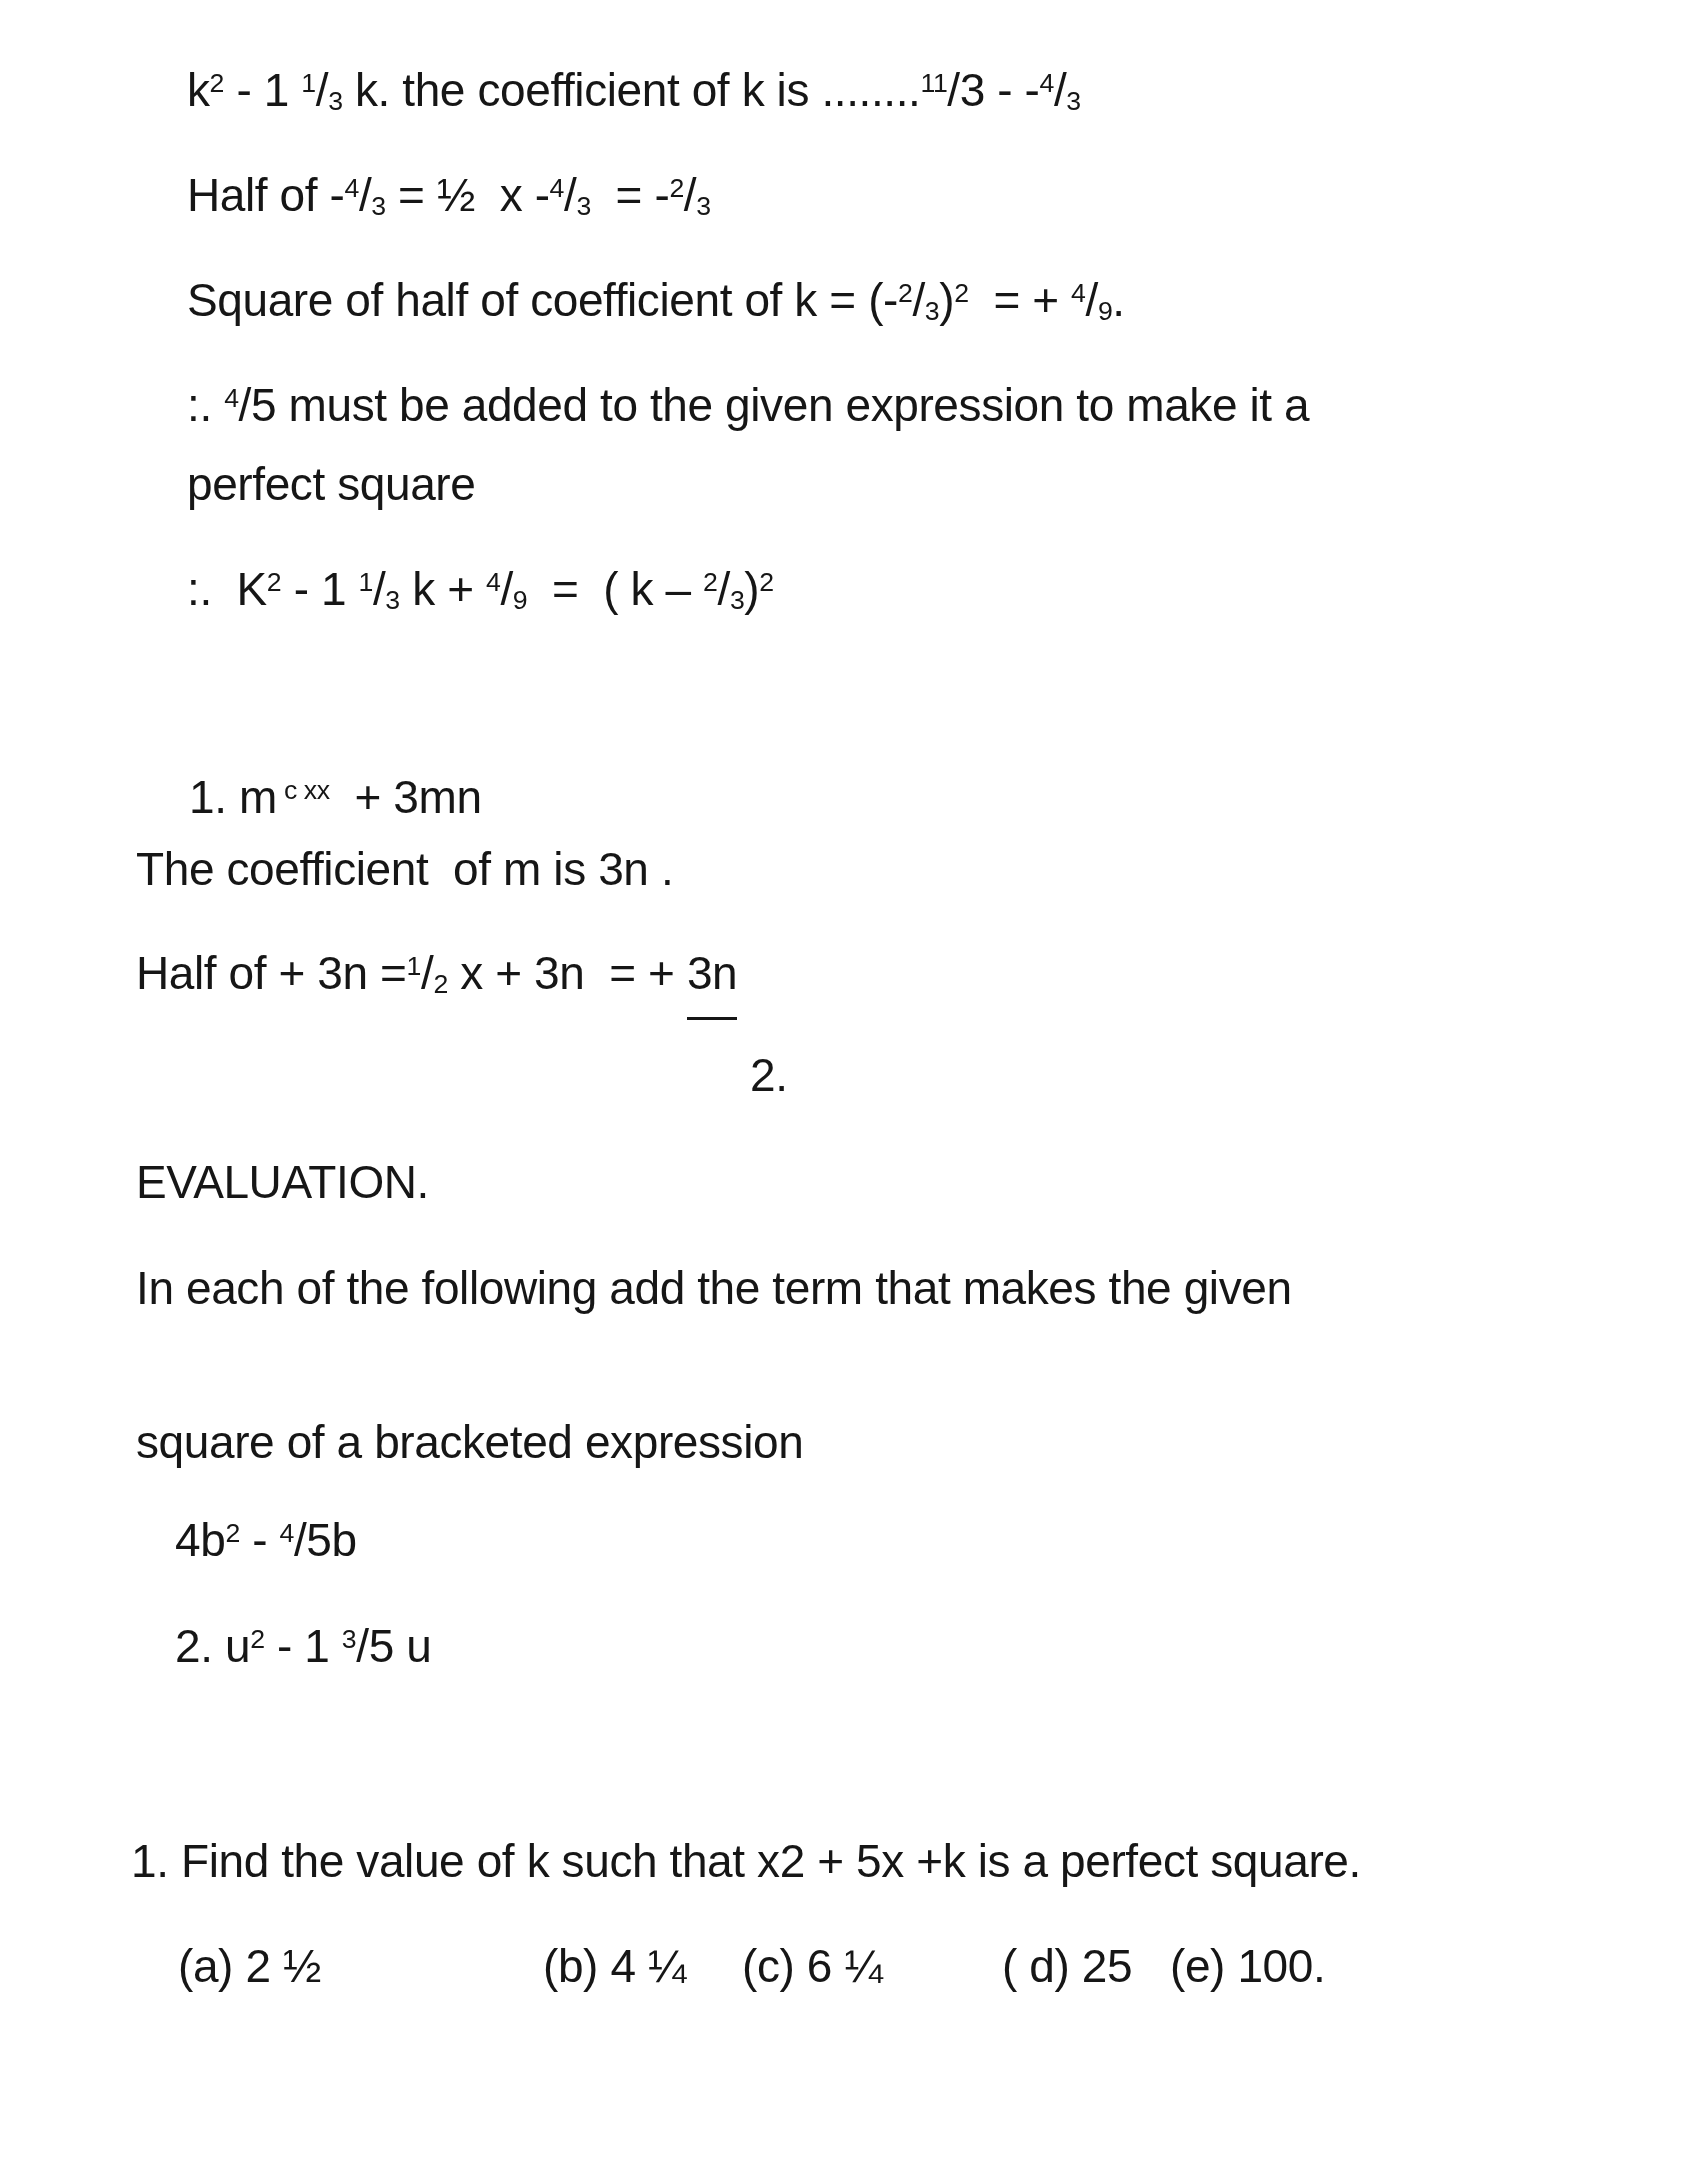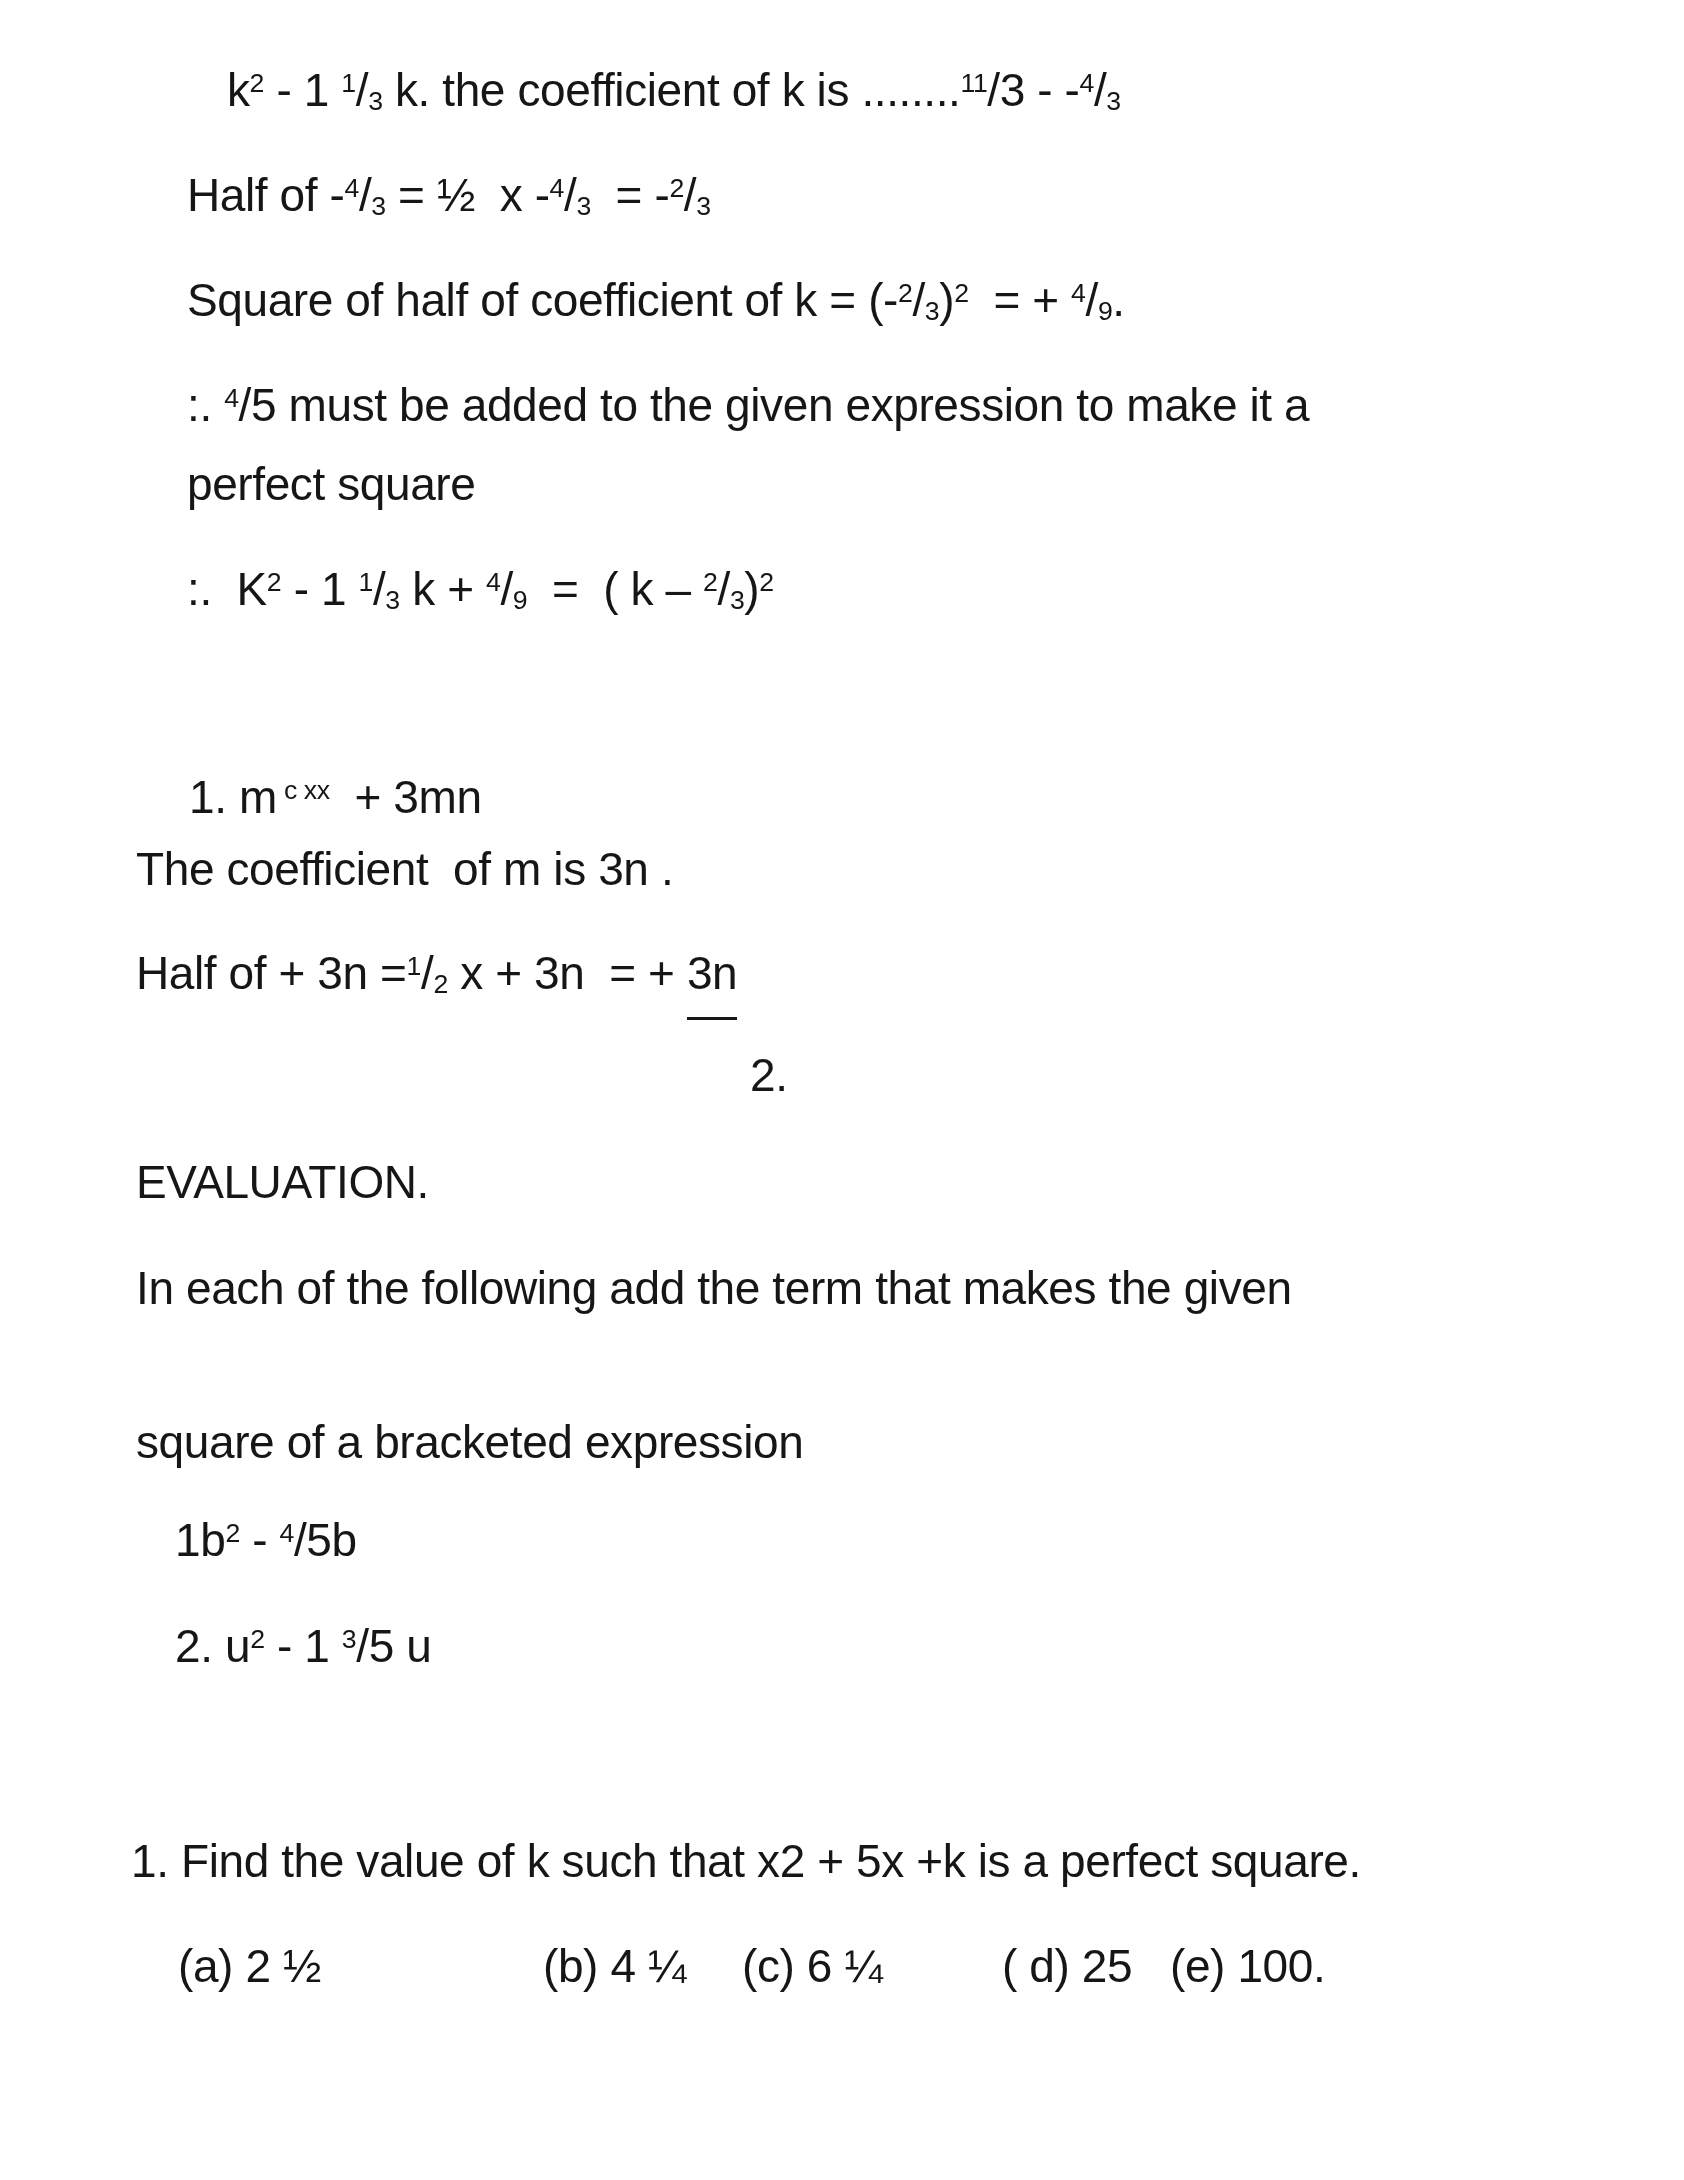--- a/index.html
+++ b/index.html
@@ -34,34 +34,34 @@
   .u {
     display: inline-block;
     border-bottom: 3.4px solid currentColor;
     padding-bottom: 17px;
   }
 </style>
 </head>
 <body>
 
 <div class="page" style="background: rgb(255, 255, 255);">
-    <div class="line" style="left: 187px; top: 65px; color: rgb(22, 22, 22); margin-left: 40px;"><span>k</span><span class="sup">2</span><span> - 1 </span><span class="sup">1</span><span>/</span><span class="sub">3</span><span> k. the coefficient of k is ........</span><span class="sup">11</span><span>/3 - -</span><span class="sup">4</span><span>/</span><span class="sub">3</span></div>
+    <div class="line" style="left: 187px; top: 65px; color: rgb(22, 22, 22);"><span>k</span><span class="sup">2</span><span> - 1 </span><span class="sup">1</span><span>/</span><span class="sub">3</span><span> k. the coefficient of k is ........</span><span class="sup">11</span><span>/3 - -</span><span class="sup">4</span><span>/</span><span class="sub">3</span></div>
     <div class="line" style="left: 187px; top: 170px; color: rgb(22, 22, 22);"><span>Half of -</span><span class="sup">4</span><span>/</span><span class="sub">3</span><span> = ½  x -</span><span class="sup">4</span><span>/</span><span class="sub">3</span><span>  = -</span><span class="sup">2</span><span>/</span><span class="sub">3</span></div>
     <div class="line" style="left: 187px; top: 275px; color: rgb(22, 22, 22);"><span>Square of half of coefficient of k = (-</span><span class="sup">2</span><span>/</span><span class="sub">3</span><span>)</span><span class="sup">2</span><span>  = + </span><span class="sup">4</span><span>/</span><span class="sub">9</span><span>.</span></div>
     <div class="line" style="left: 187px; top: 380px; color: rgb(22, 22, 22);"><span>:. </span><span class="sup">4</span><span>/5 must be added to the given expression to make it a</span></div>
     <div class="line" style="left: 187px; top: 459px; color: rgb(22, 22, 22);"><span>perfect square</span></div>
     <div class="line" style="left: 187px; top: 564px; color: rgb(22, 22, 22);"><span>:.  K</span><span class="sup">2</span><span> - 1 </span><span class="sup">1</span><span>/</span><span class="sub">3</span><span> k + </span><span class="sup">4</span><span>/</span><span class="sub">9</span><span>  =  ( k – </span><span class="sup">2</span><span>/</span><span class="sub">3</span><span>)</span><span class="sup">2</span></div>
     <div class="line" style="left: 189px; top: 772px; color: rgb(22, 22, 22);"><span>1. m</span><span class="sup"> c xx</span><span>  + 3mn</span></div>
     <div class="line" style="left: 136px; top: 844px; color: rgb(22, 22, 22);"><span>The coefficient  of m is 3n .</span></div>
     <div class="line" style="left: 136px; top: 948px; color: rgb(22, 22, 22);"><span>Half of + 3n =</span><span class="sup">1</span><span>/</span><span class="sub">2</span><span> x + 3n  = + </span><span class="u">3n</span></div>
     <div class="line" style="left: 750px; top: 1050px; color: rgb(22, 22, 22);"><span>2.</span></div>
     <div class="line" style="left: 136px; top: 1157px; color: rgb(22, 22, 22);"><span>EVALUATION.</span></div>
     <div class="line" style="left: 136px; top: 1263px; color: rgb(22, 22, 22);"><span>In each of the following add the term that makes the given</span></div>
     <div class="line" style="left: 136px; top: 1417px; color: rgb(22, 22, 22);"><span>square of a bracketed expression</span></div>
-    <div class="line" style="left: 175px; top: 1515px; color: rgb(22, 22, 22);"><span>1b</span><span class="sup">2</span><span> - </span><span class="sup">4</span><span>/5b</span></div>
+    <div class="line" style="left: 175px; top: 1515px; color: rgb(22, 22, 22);"><span>4b</span><span class="sup">2</span><span> - </span><span class="sup">4</span><span>/5b</span></div>
     <div class="line" style="left: 175px; top: 1621px; color: rgb(22, 22, 22);"><span>2. u</span><span class="sup">2</span><span> - 1 </span><span class="sup">3</span><span>/5 u</span></div>
     <div class="line" style="left: 131px; top: 1836px; color: rgb(22, 22, 22);"><span>1. Find the value of k such that x2 + 5x +k is a perfect square.</span></div>
     <div class="line" style="left: 178px; top: 1941px; color: rgb(22, 22, 22);"><span>(a) 2 ½</span></div>
     <div class="line" style="left: 543px; top: 1941px; color: rgb(22, 22, 22);"><span>(b) 4 ¼</span></div>
     <div class="line" style="left: 742px; top: 1941px; color: rgb(22, 22, 22);"><span>(c) 6 ¼</span></div>
     <div class="line" style="left: 1002px; top: 1941px; color: rgb(22, 22, 22);"><span>( d) 25</span></div>
     <div class="line" style="left: 1170px; top: 1941px; color: rgb(22, 22, 22);"><span>(e) 100.</span></div>
   </div>
 
 

